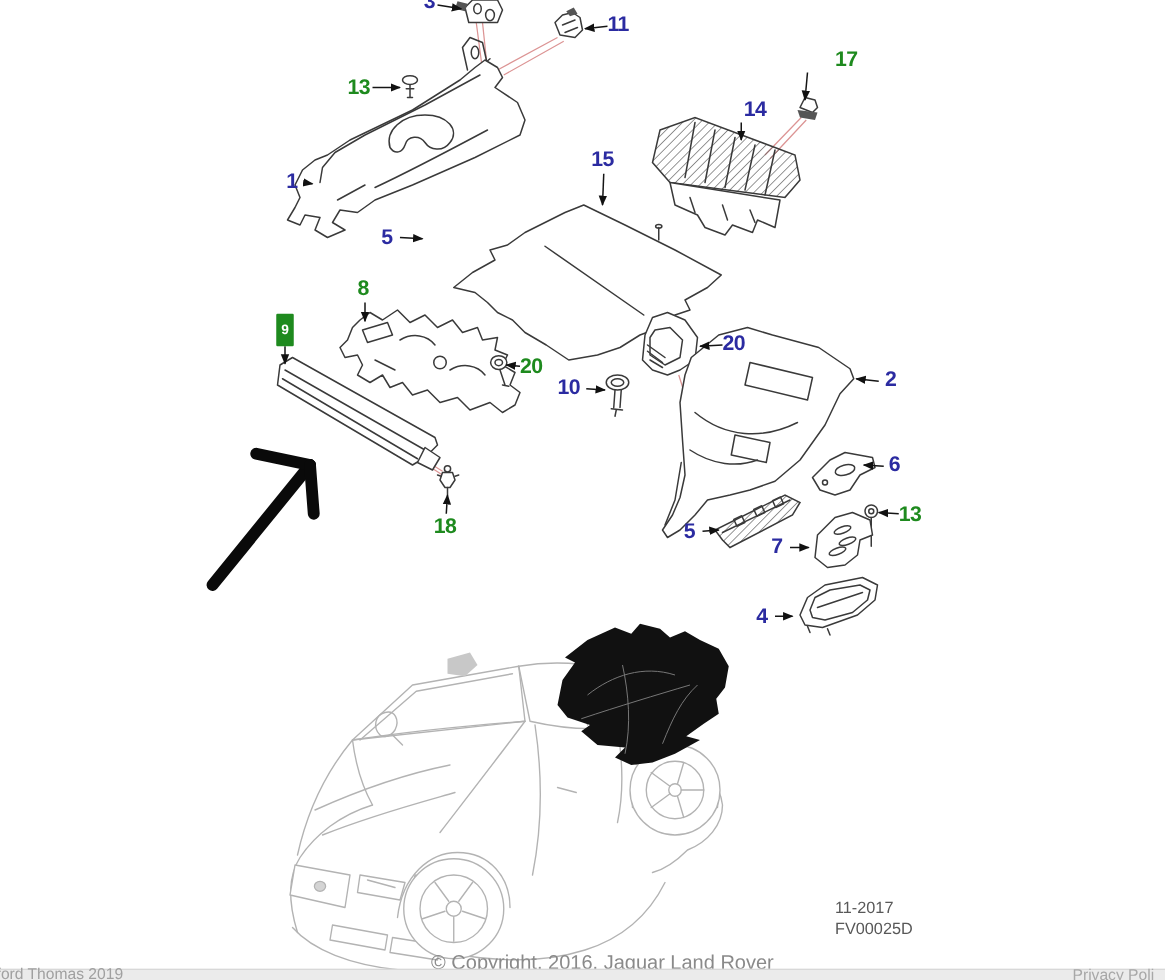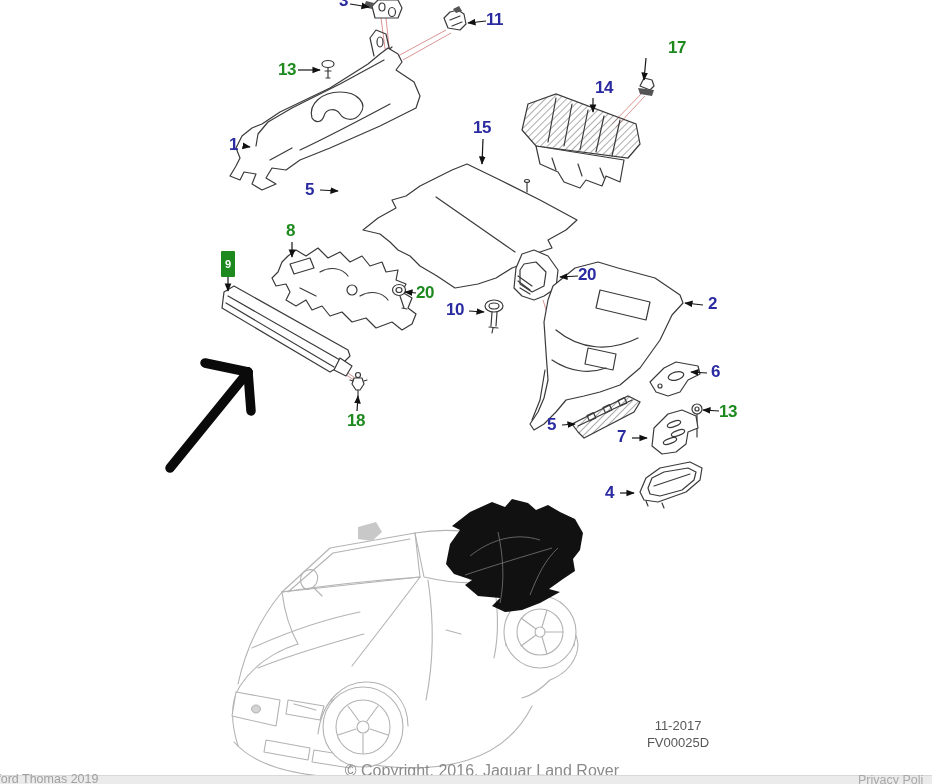--- a/index.html
+++ b/index.html
@@ -6,21 +6,21 @@
   #page{position:relative;width:932px;height:784px;background:#fff;overflow:hidden;
         font-family:"Liberation Sans",sans-serif;}
   svg{position:absolute;left:0;top:0;}
   .callout{position:absolute;font-size:17px;font-weight:bold;line-height:18px;
            letter-spacing:-0.5px;cursor:pointer;user-select:none;}
   .callout.blue{color:var(--part_label_blue,#2b2ba1);}
   .callout.green{color:var(--fastener_label_green,#1e8a1e);}
   #marker9{position:absolute;left:221px;top:251px;width:14px;height:26px;
            background:var(--fastener_label_green,#1e8a1e);color:#fff;font-size:11px;
            font-weight:bold;text-align:center;line-height:26px;border-radius:1px;}
-  .sheetline{position:absolute;left:618px;width:120px;text-align:center;
+  .sheetline{position:absolute;left:668px;width:120px;text-align:left;
              color:#585858;font-size:13px;}
   #copyright{position:absolute;left:339px;top:762px;width:280px;text-align:right;
              color:#8a8a8a;font-size:16px;}
   #footbar{position:absolute;left:0;top:775px;width:932px;height:11px;
            background:var(--footer_bar_bg,#ebebeb);border-top:1px solid #d8d8d8;}
   #thomas{position:absolute;left:-6px;top:772px;color:#a0a0a0;font-size:12.5px;}
   #privacy{position:absolute;left:858px;top:773px;color:#a8a8a8;font-size:12.5px;cursor:pointer;}
   .artline{stroke:var(--line_dark,#3a3a3a);stroke-width:1.2;fill:none;stroke-linejoin:round;stroke-linecap:round;}
   .artfill{stroke:var(--line_dark,#3a3a3a);stroke-width:1.2;fill:#fff;stroke-linejoin:round;}
   .hatched{stroke:var(--line_dark,#3a3a3a);stroke-width:1.2;fill:url(#hatch);}

